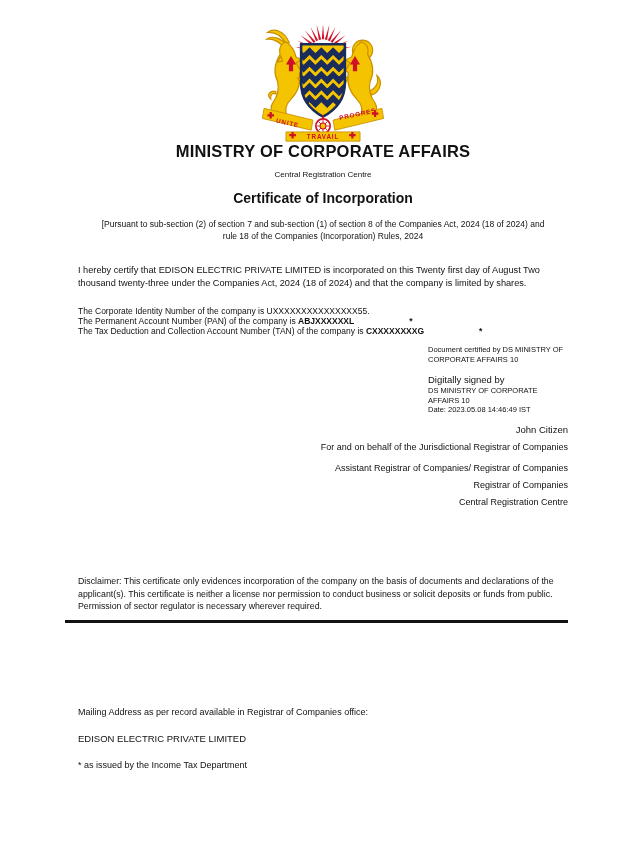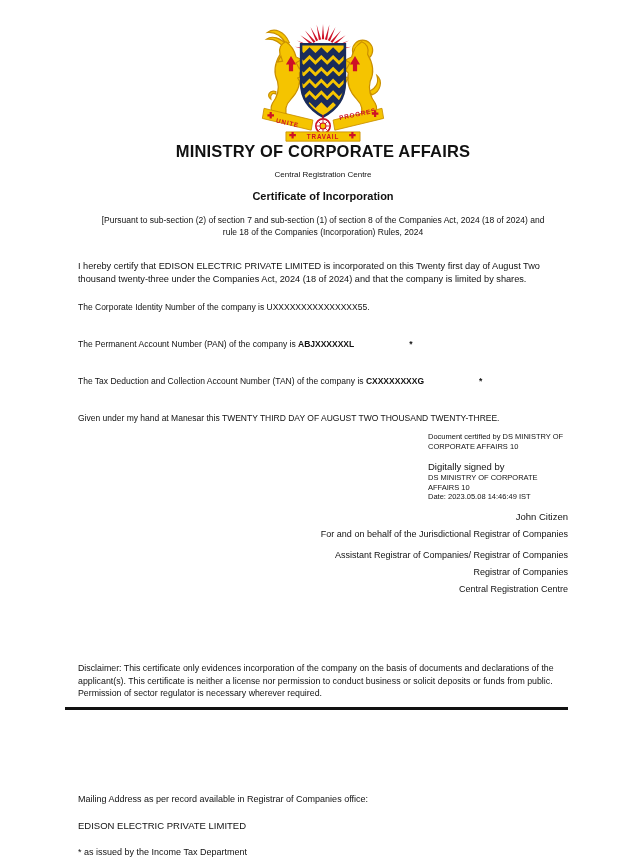--- a/index.html
+++ b/index.html
@@ -14,29 +14,29 @@
     padding:0 63px 0 78px;
     overflow:hidden;
   }
   .emblem-wrap{width:170px;margin:14px auto 0;}
   .emblem-wrap svg{display:block;width:170px;height:128px;}
   .gov-title{
     text-align:center;font-weight:bold;font-size:16.5px;line-height:1.12;
     letter-spacing:.2px;margin:6px 0 0;
   }
   .centre-label{text-align:center;font-size:8px;margin-top:10px;}
-  .cert-title{text-align:center;font-size:11px;font-weight:bold;margin-top:11px;}
+  .cert-title{text-align:center;font-size:14px;font-weight:bold;margin-top:11px;}
   .pursuant{
     text-align:center;font-size:8.5px;line-height:1.4;
     max-width:452px;margin:13px auto 0;
   }
   .certify{
     font-size:9.2px;line-height:1.42;margin:21px -10px 0 0;
   }
-  .detail-line{font-size:8.5px;margin-top:27px;}
+  .detail-line{font-size:8.5px;margin-top:0;}
   .detail-line.first{margin-top:16px;}
   .bold{font-weight:bold;}
   .star-gap{display:inline-block;margin-left:55px;}
   .sig-certified{
     font-size:7.5px;line-height:1.3;width:152px;margin:9px 0 0 350px;
   }
   .sig-digital{
     width:126px;margin:9px 0 0 350px;line-height:1.25;
   }
   .sig-digital .dig-title{font-size:9.5px;line-height:1.2;margin-bottom:1px;}
@@ -158,21 +158,20 @@
   <div class="pursuant">[Pursuant to sub-section (2) of section 7 and sub-section (1) of section 8 of the Companies Act, 2024 (18 of 2024) and rule 18 of the Companies (Incorporation) Rules, 2024</div>
 
   <div class="certify">I hereby certify that EDISON ELECTRIC PRIVATE LIMITED is incorporated on this Twenty first day of August Two thousand twenty-three under the Companies Act, 2024 (18 of 2024) and that the company is limited by shares.</div>
 
   <div class="detail-line first">The Corporate Identity Number of the company is UXXXXXXXXXXXXXXX55.</div>
 
   <div class="detail-line"><span>The Permanent Account Number (PAN) of the company is </span><span class="bold">ABJXXXXXXL</span><span class="bold star-gap">*</span></div>
 
   <div class="detail-line"><span>The Tax Deduction and Collection Account Number (TAN) of the company is </span><span class="bold">CXXXXXXXXG</span><span class="bold star-gap">*</span></div>
 
-  <div class="detail-line">Given under my hand at Manesar this TWENTY THIRD DAY OF AUGUST TWO THOUSAND TWENTY-THREE.</div>
 
   <div class="sig-certified">Document certified by DS MINISTRY OF CORPORATE AFFAIRS 10</div>
 
   <div class="sig-digital">
     <div class="dig-title">Digitally signed by</div>
     <div class="dig-small">DS MINISTRY OF CORPORATE AFFAIRS 10</div>
     <div class="dig-small">Date: 2023.05.08 14:46:49 IST</div>
   </div>
 
   <div class="signer-name">John Citizen</div>

